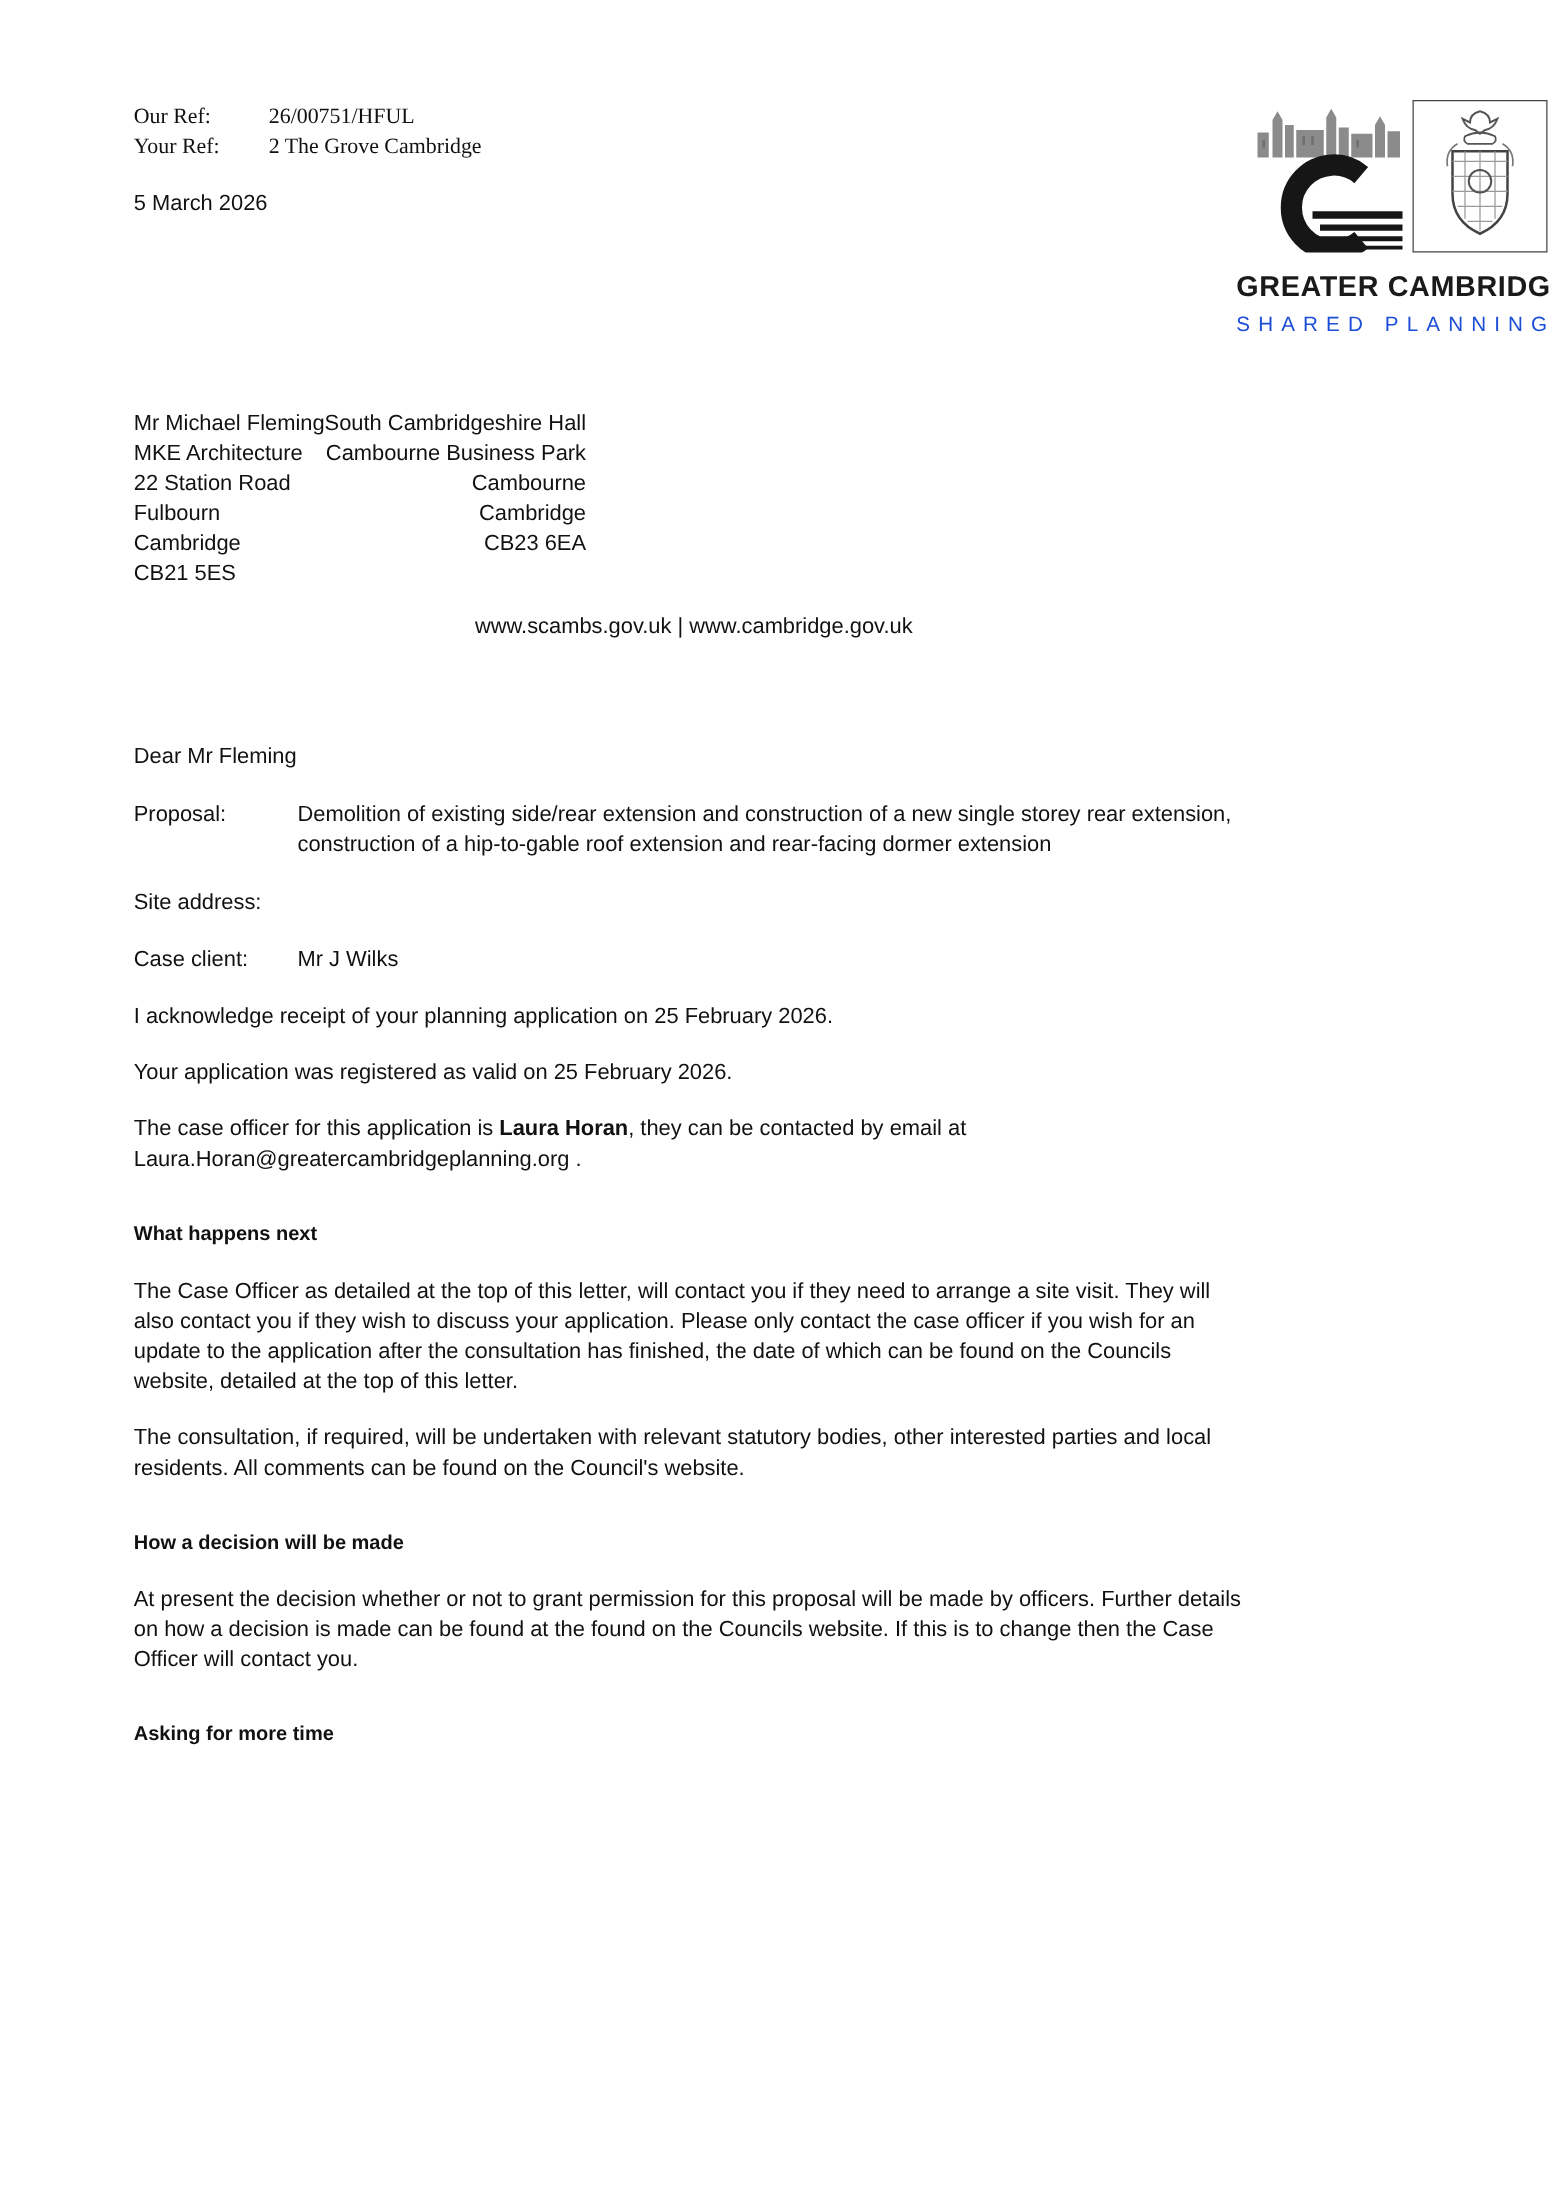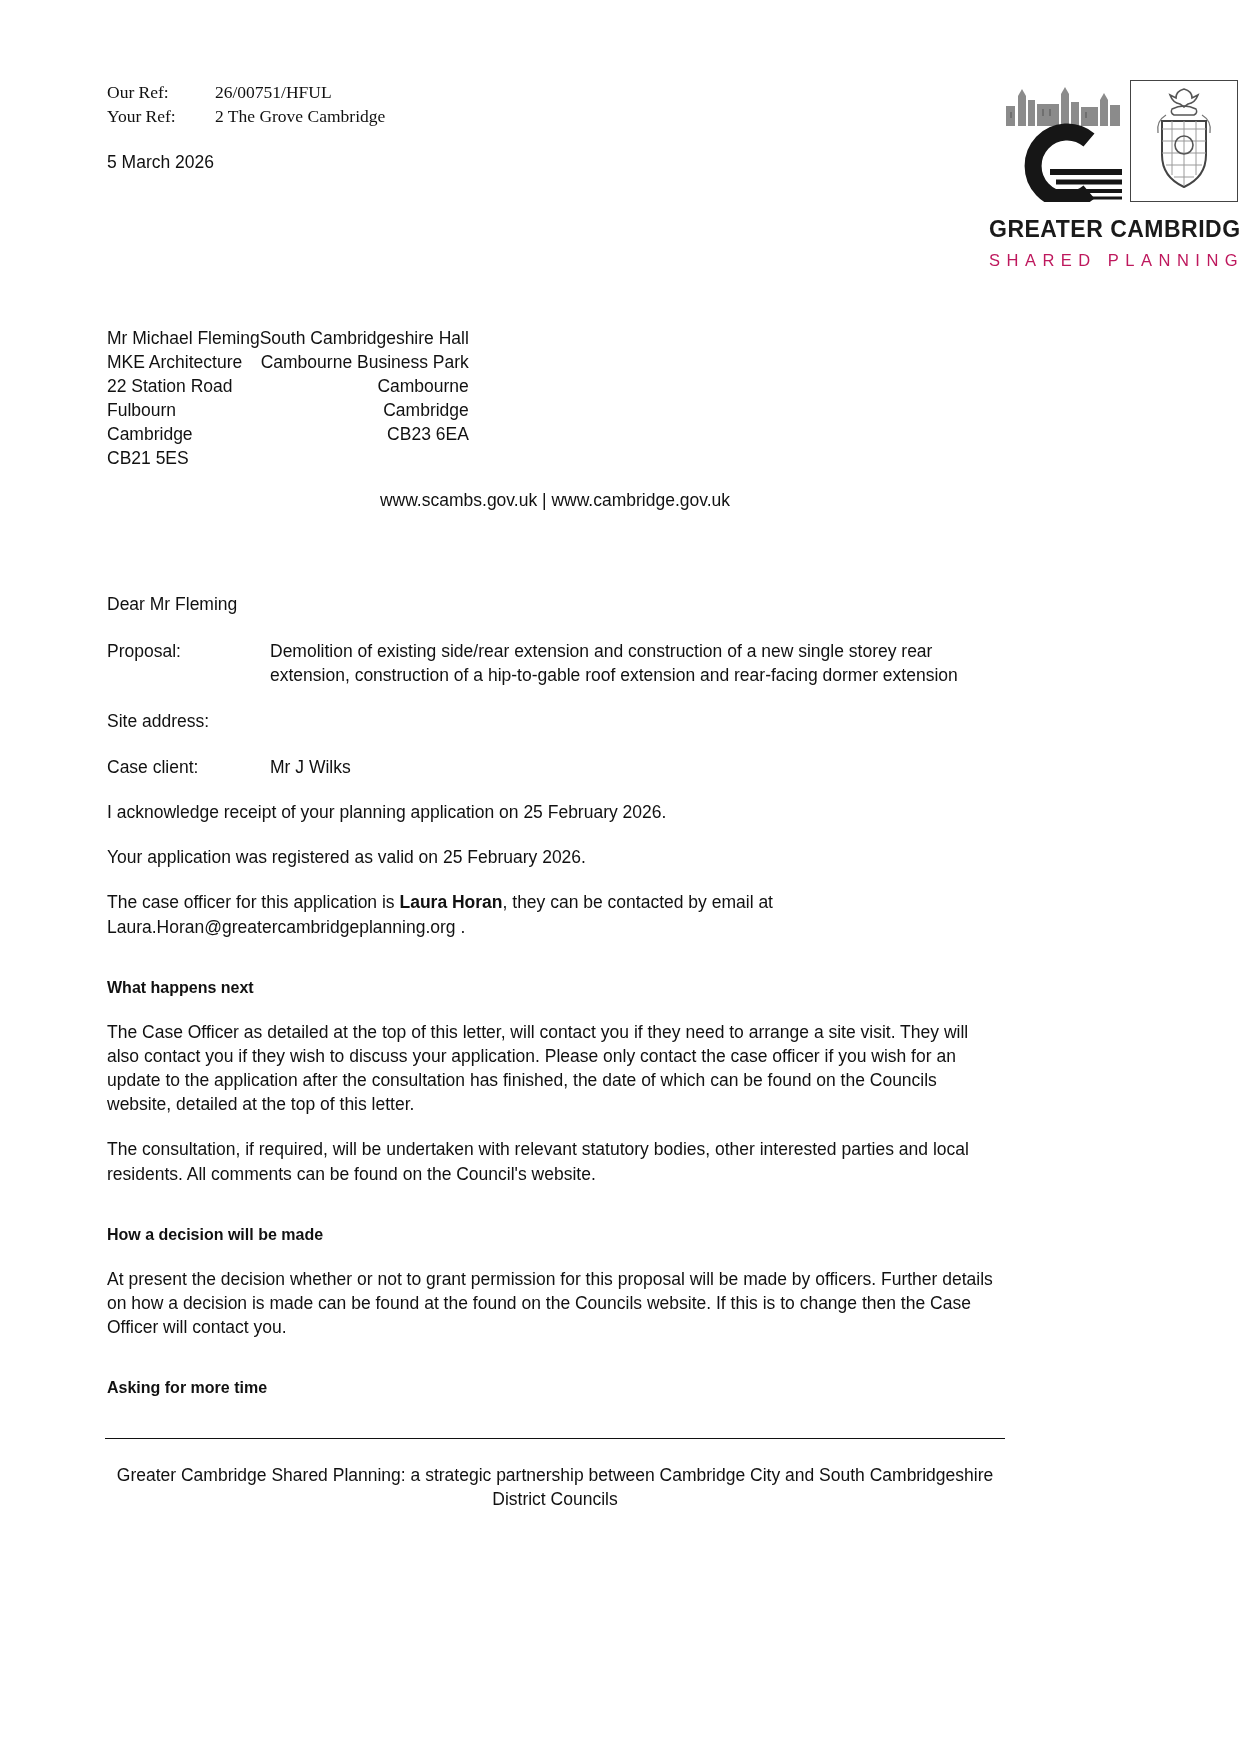--- a/index.html
+++ b/index.html
@@ -47,41 +47,41 @@
     font-weight: bold;
     font-size: 23px;
     letter-spacing: 0.5px;
     color: #1a1a1a;
     white-space: nowrap;
   }
   .logo-word2 {
     margin-top: 3px;
     font-size: 16.5px;
     letter-spacing: 6.5px;
-    color: #be185d;
+    color: #1d4ed8;
     white-space: nowrap;
   }
 
   
   .address-row {
     display: flex;
     justify-content: flex-start;
     margin-top: 54px;
   }
   .recipient { text-align: left; }
   .sender { text-align: right; }
   .websites {
     text-align: center;
     margin-top: 18px;
   }
 
   
   .salutation { margin-top: 80px; }
   .title-block { margin-top: 48px; font-weight: bold; }
-  .kv-row { display: flex; margin-top: 22px; gap: 32px; }
+  .kv-row { display: flex; margin-top: 22px; }
   .kv-label { width: 131px; flex: 0 0 131px; }
   .kv-value { flex: 1; }
   p.body-para { margin-top: 21px; }
   h3.sub-heading {
     margin-top: 38px;
     font-size: 16px;
     font-weight: bold;
   }
   .bold { font-weight: bold; }
 
@@ -220,17 +220,14 @@
 
   <p class="body-para">The Case Officer as detailed at the top of this letter, will contact you if they need to arrange a site visit. They will also contact you if they wish to discuss your application. Please only contact the case officer if you wish for an update to the application after the consultation has finished, the date of which can be found on the Councils website, detailed at the top of this letter.</p>
   <p class="body-para">The consultation, if required, will be undertaken with relevant statutory bodies, other interested parties and local residents. All comments can be found on the Council's website.</p>
 
   <h3 class="sub-heading">How a decision will be made</h3>
 
   <p class="body-para">At present the decision whether or not to grant permission for this proposal will be made by officers. Further details on how a decision is made can be found at the found on the Councils website. If this is to change then the Case Officer will contact you.</p>
 
   <h3 class="sub-heading">Asking for more time</h3>
 
-  <div class="footer">
-    <div class="footer-text">Greater Cambridge Shared Planning: a strategic partnership between Cambridge City and South Cambridgeshire District Councils</div>
-  </div>
 
 </div>
 
 </body></html>

